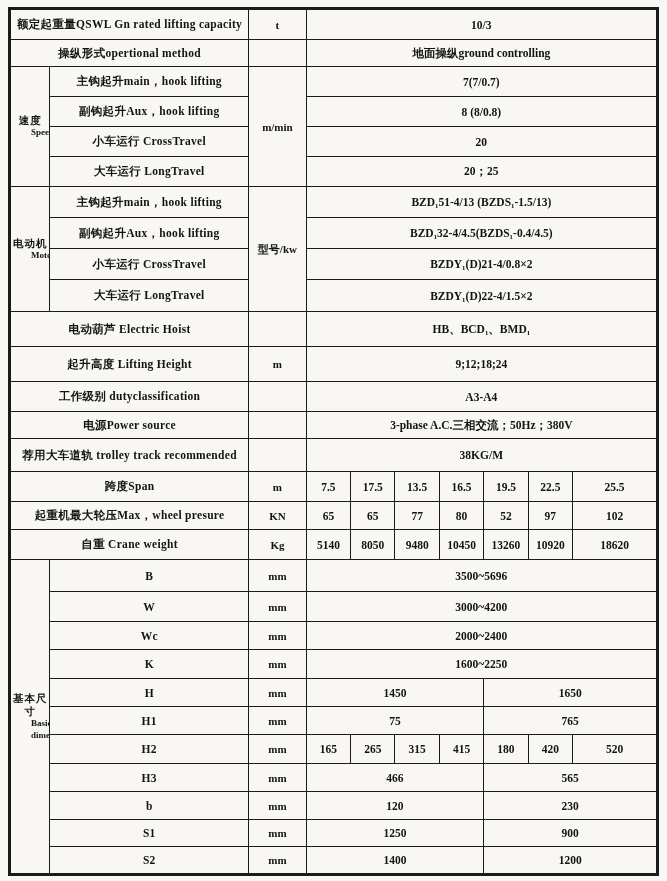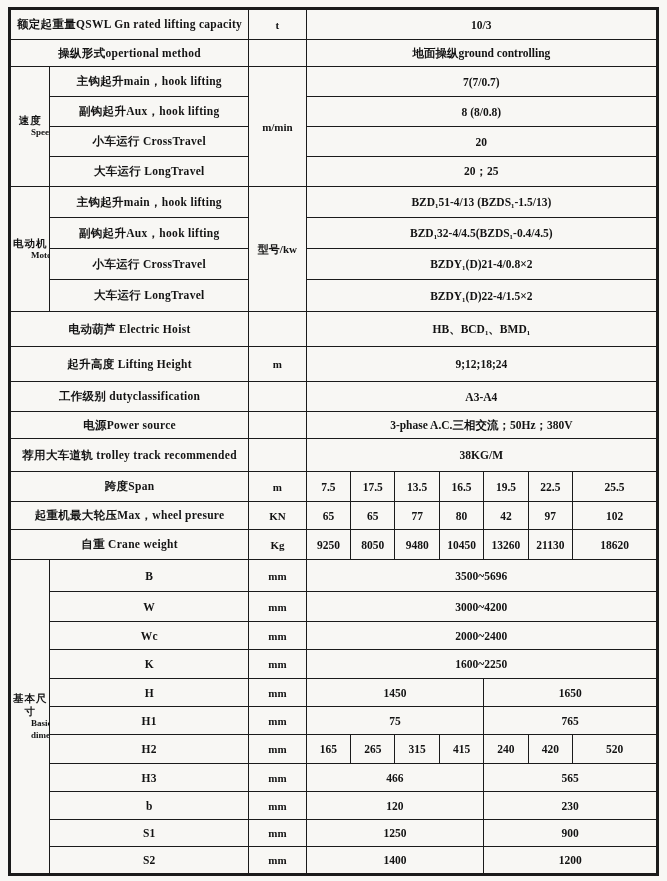--- a/index.html
+++ b/index.html
@@ -157,34 +157,34 @@
       <td>25.5</td>
     </tr>
 
     <tr class="h28">
       <td colspan="2" class="lbl">起重机最大轮压Max，wheel presure</td>
       <td class="unit">KN</td>
       <td>65</td>
       <td>65</td>
       <td>77</td>
       <td>80</td>
-      <td>42</td>
+      <td>52</td>
       <td>97</td>
       <td>102</td>
     </tr>
 
     <tr class="h30">
       <td colspan="2" class="lbl">自重 Crane weight</td>
       <td class="unit">Kg</td>
-      <td>9250</td>
+      <td>5140</td>
       <td>8050</td>
       <td>9480</td>
       <td>10450</td>
       <td>13260</td>
-      <td>21130</td>
+      <td>10920</td>
       <td>18620</td>
     </tr>
 
     <tr class="h32">
       <td rowspan="11" class="group">
         <span class="zh">基本尺寸</span>
         <span class="en">Basic</span>
         <span class="en">dimensions</span>
       </td>
       <td class="lbl">B</td>
@@ -224,21 +224,21 @@
       <td colspan="3">765</td>
     </tr>
 
     <tr class="h29">
       <td class="lbl">H2</td>
       <td class="unit">mm</td>
       <td>165</td>
       <td>265</td>
       <td>315</td>
       <td>415</td>
-      <td>240</td>
+      <td>180</td>
       <td>420</td>
       <td>520</td>
     </tr>
 
     <tr class="h28">
       <td class="lbl">H3</td>
       <td class="unit">mm</td>
       <td colspan="4">466</td>
       <td colspan="3">565</td>
     </tr>

